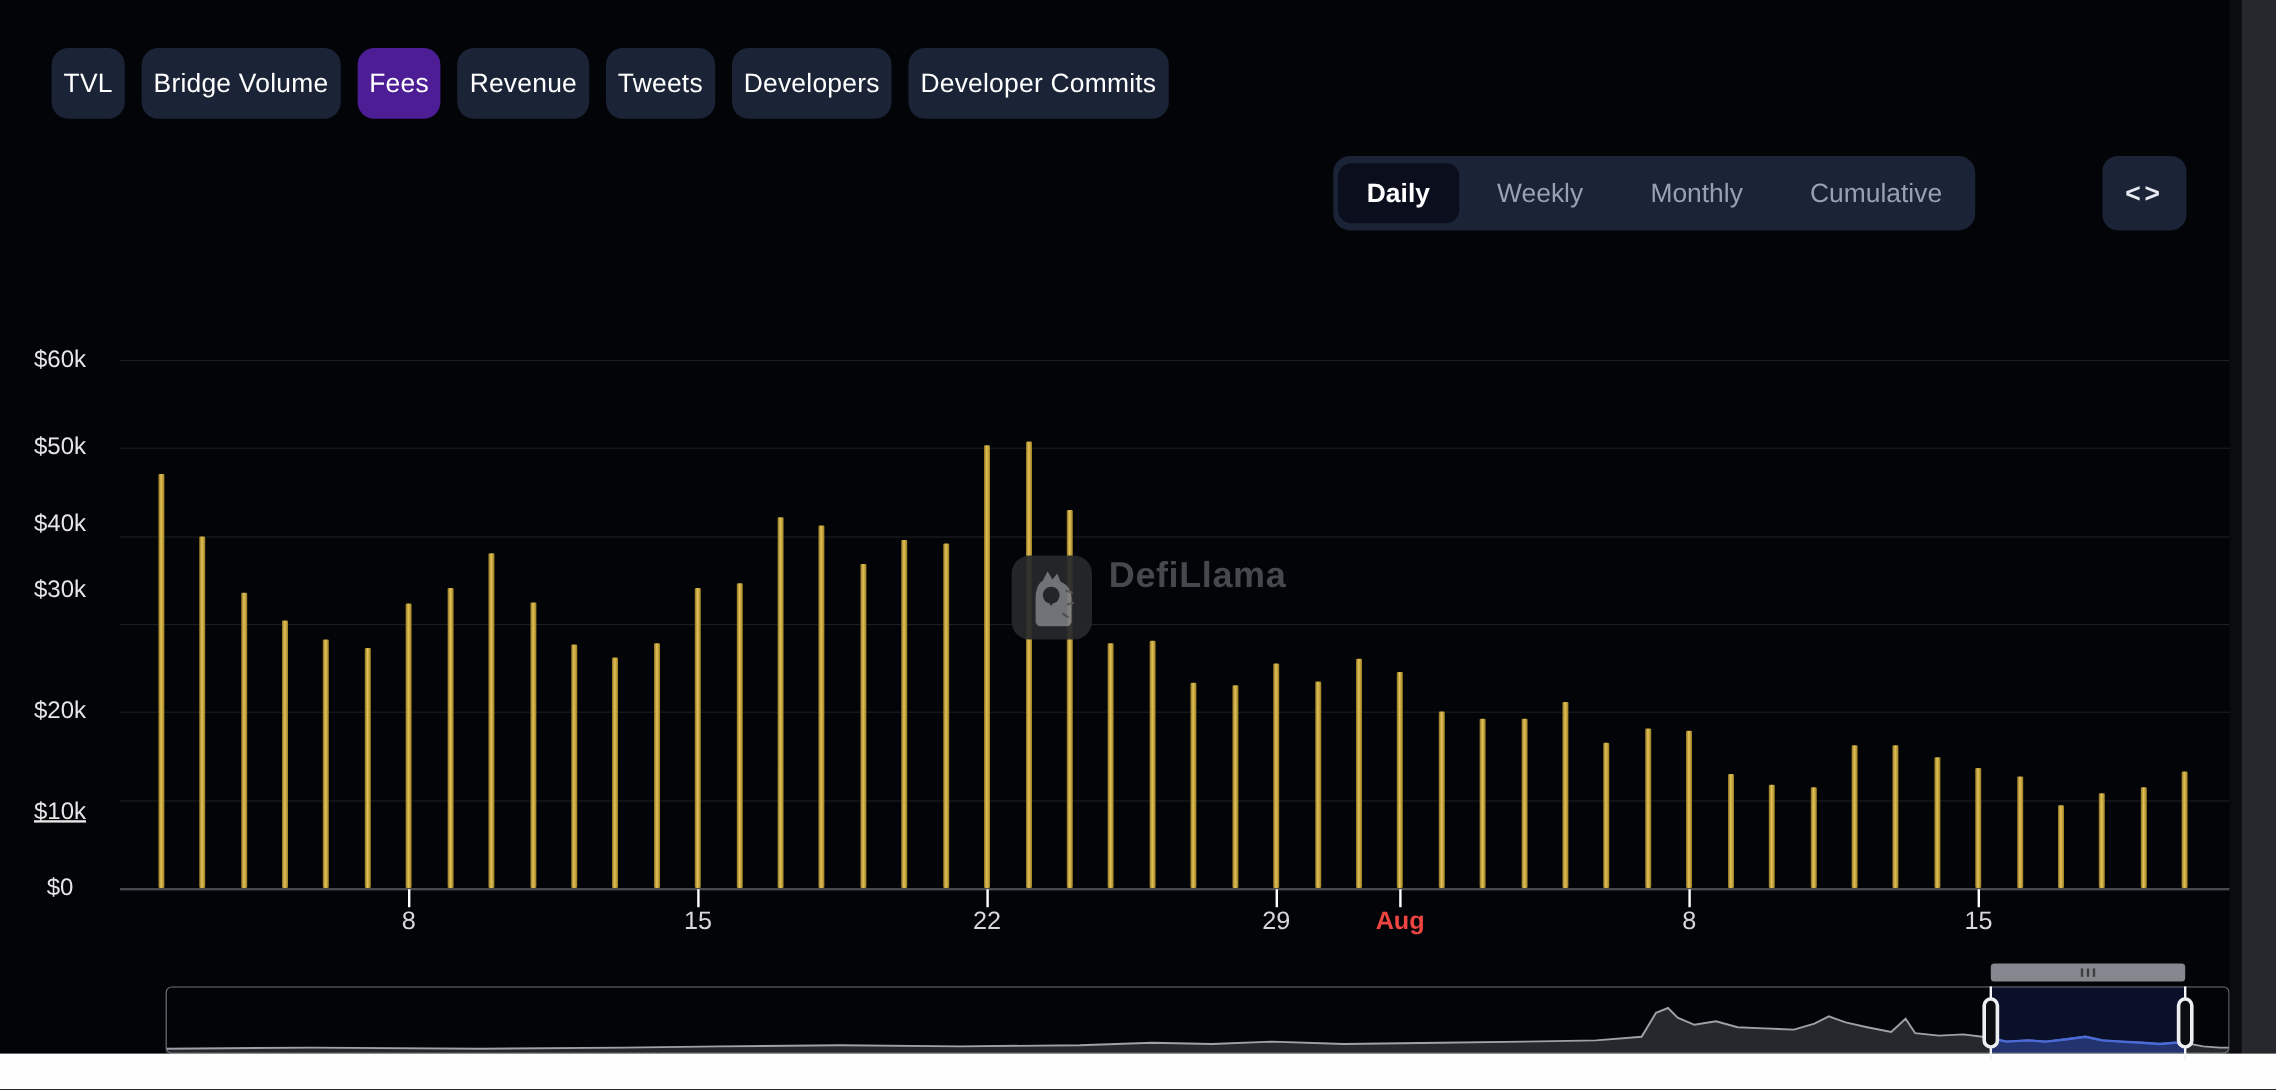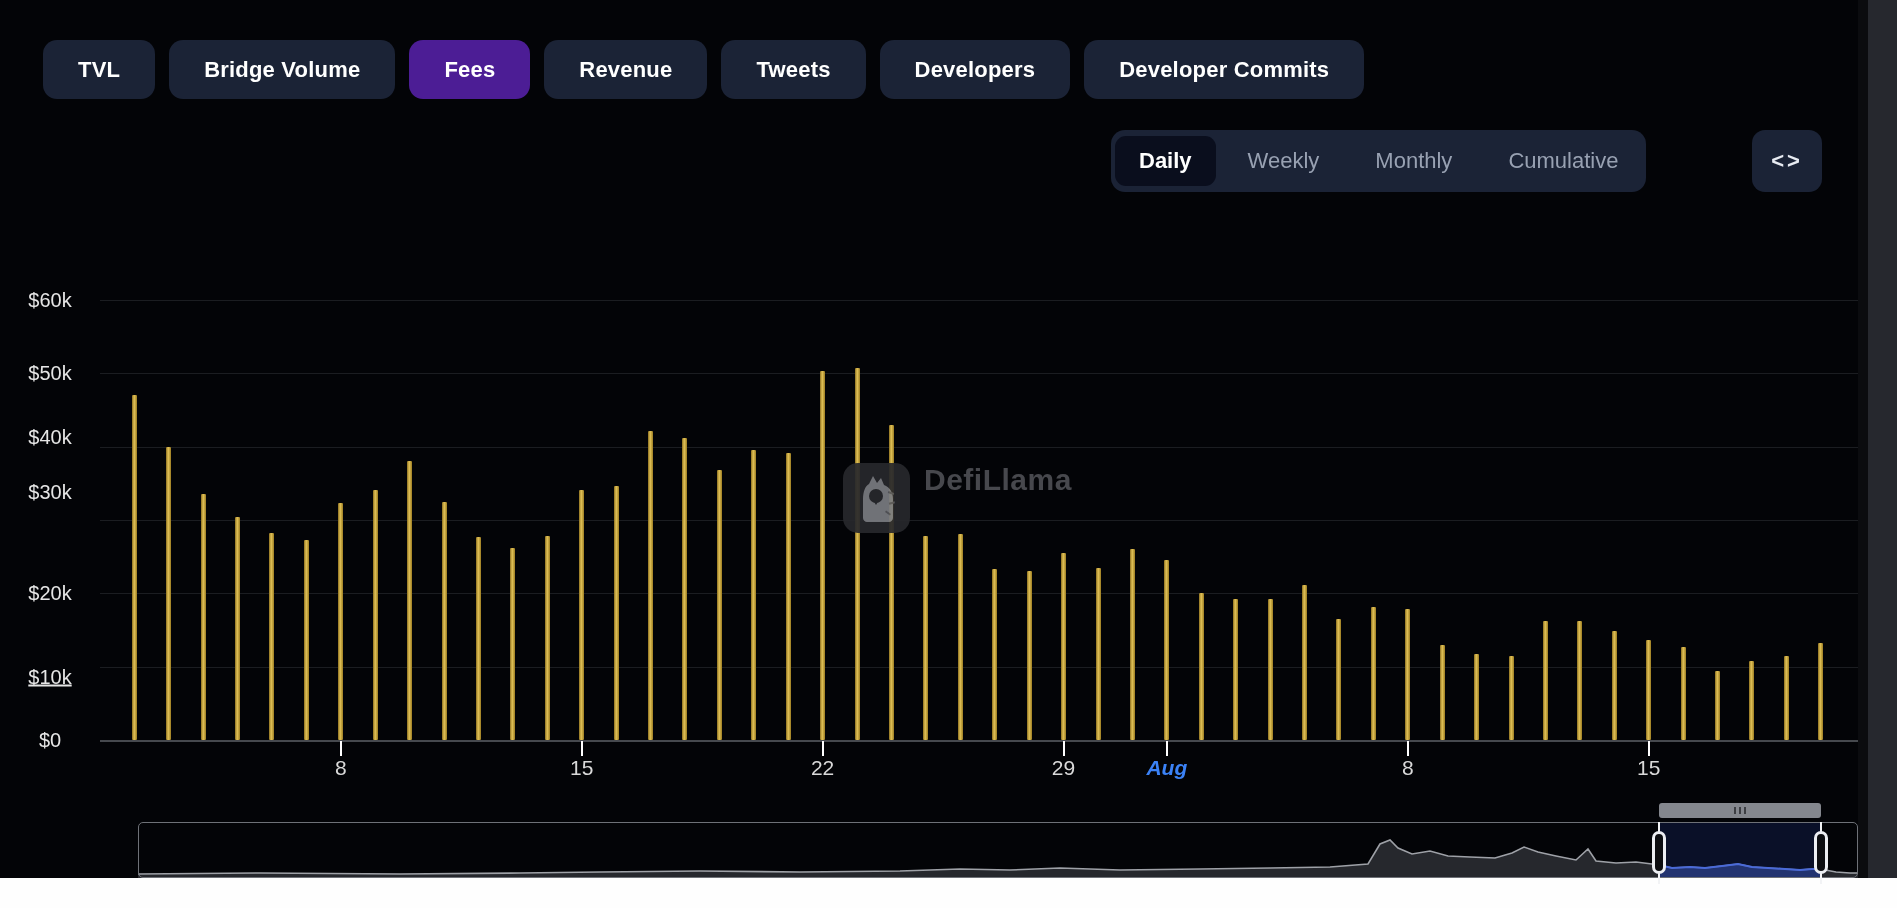--- a/index.html
+++ b/index.html
@@ -2,22 +2,22 @@
 <html><head>
 <meta charset="utf-8">
 <style>
   * { margin:0; padding:0; box-sizing:border-box; }
   html,body { background:#000; }
   body { font-family:"Liberation Sans", sans-serif; }
   #stage { position:relative; width:1897px; height:908px; background:#030407; overflow:hidden; }
 
   
   .tab-row { position:absolute; left:43px; top:40px; height:59px; display:flex; gap:14px; }
-  .pill-tab { height:59px; display:flex; align-items:center; padding:0 35px; border-radius:14px;
-              background:#1b2336; color:#fff; font-size:22px; font-weight:700; letter-spacing:.2px;
+  .pill-tab { height:59px; display:flex; align-items:center; padding:0 10px; border-radius:14px;
+              background:#1b2336; color:#fff; font-size:22px; font-weight:400; letter-spacing:.2px;
               cursor:pointer; white-space:nowrap; }
   .pill-tab.active { background:#4c1d95; }
 
   
   .seg { position:absolute; display:flex; align-items:center; background:#1b2336; border-radius:14px; height:62px; }
   .seg-opt { display:flex; align-items:center; justify-content:center; height:50px; margin:0 4px;
              padding:0 24px; border-radius:11px; color:#98a1b2; font-size:22px; cursor:pointer; white-space:nowrap; }
   .seg-opt.selected { background:#0a0e1d; color:#fff; font-weight:700; }
   #currency-seg { left:43px; top:130px; }
   #period-seg   { left:1111px; top:130px; }
@@ -27,21 +27,21 @@
 
   
   #plot { position:absolute; left:0; top:0; width:1897px; height:820px; }
   .gridline { position:absolute; height:1px; background:#1b1d21; }
   .gridline.zero { background:#46494e; height:2px; }
   .ylab { position:absolute; color:#e6e6e6; font-size:20px; text-align:center; width:90px; transform:translateY(-50%); }
   .bar { position:absolute; width:5px; border-radius:1px;
          background:linear-gradient(90deg,#8d701f 0%,#e2c257 45%,#9c7d22 100%); }
   .xtick-mark { position:absolute; width:2px; height:15px; background:#fff; top:741px; }
   .xtick-label { position:absolute; color:#d9d9d9; font-size:21px; transform:translateX(-50%); top:756px; }
-  .xtick-label.bold { color:#3b82f6; font-weight:700;font-style:italic; }
+  .xtick-label.bold { color:#ef4444; font-weight:700; }
 
   
   #watermark { position:absolute; left:843px; top:463px; display:flex; gap:14px; opacity:.92; }
   #wm-logo { width:67px; height:70px; background:#27282c; border-radius:15px; display:flex; align-items:center; justify-content:center; }
   #wm-text { color:#4d4e53; font-size:30px; font-weight:700; letter-spacing:.5px; }
 
   
   #nav-box { position:absolute; left:138px; top:822px; width:1720px; height:56px;
              border:1px solid #6e7177; border-radius:5px; background:transparent; }
   #nav-svg { position:absolute; left:138px; top:820px; }

